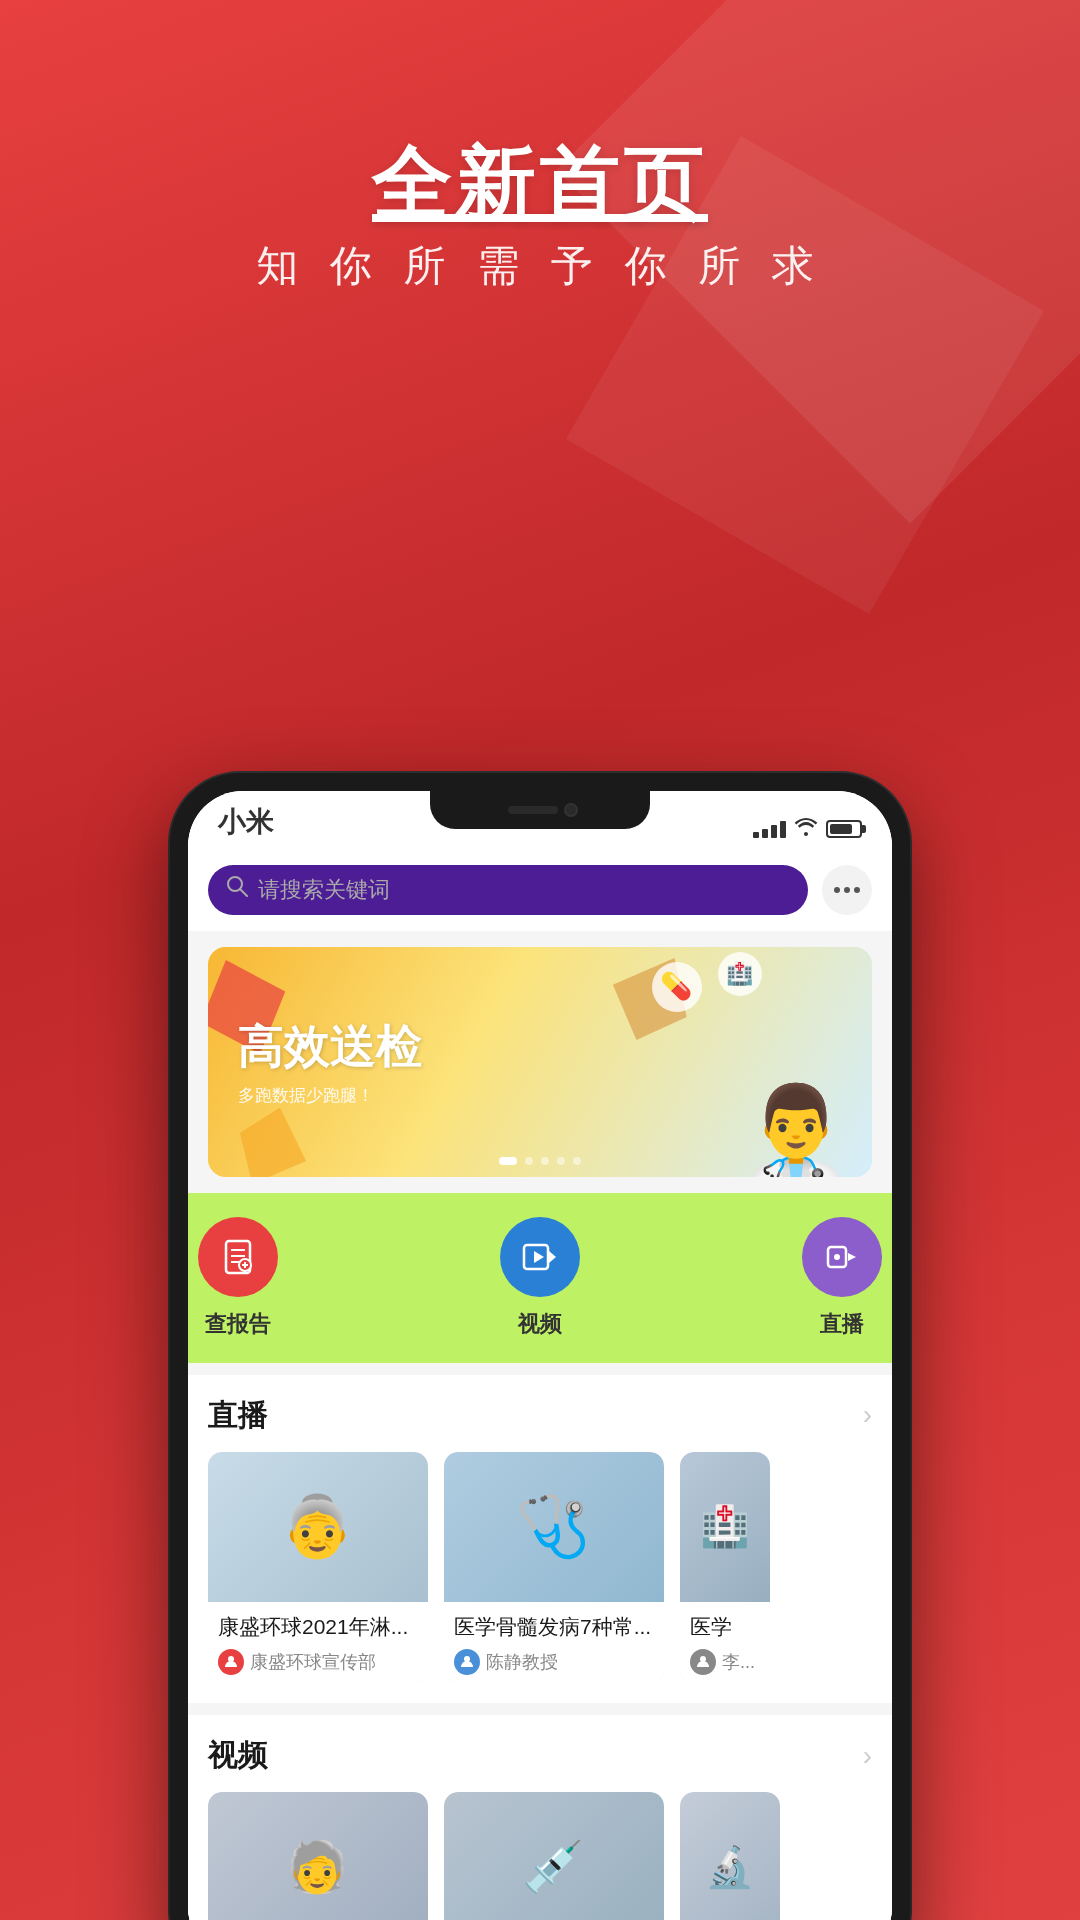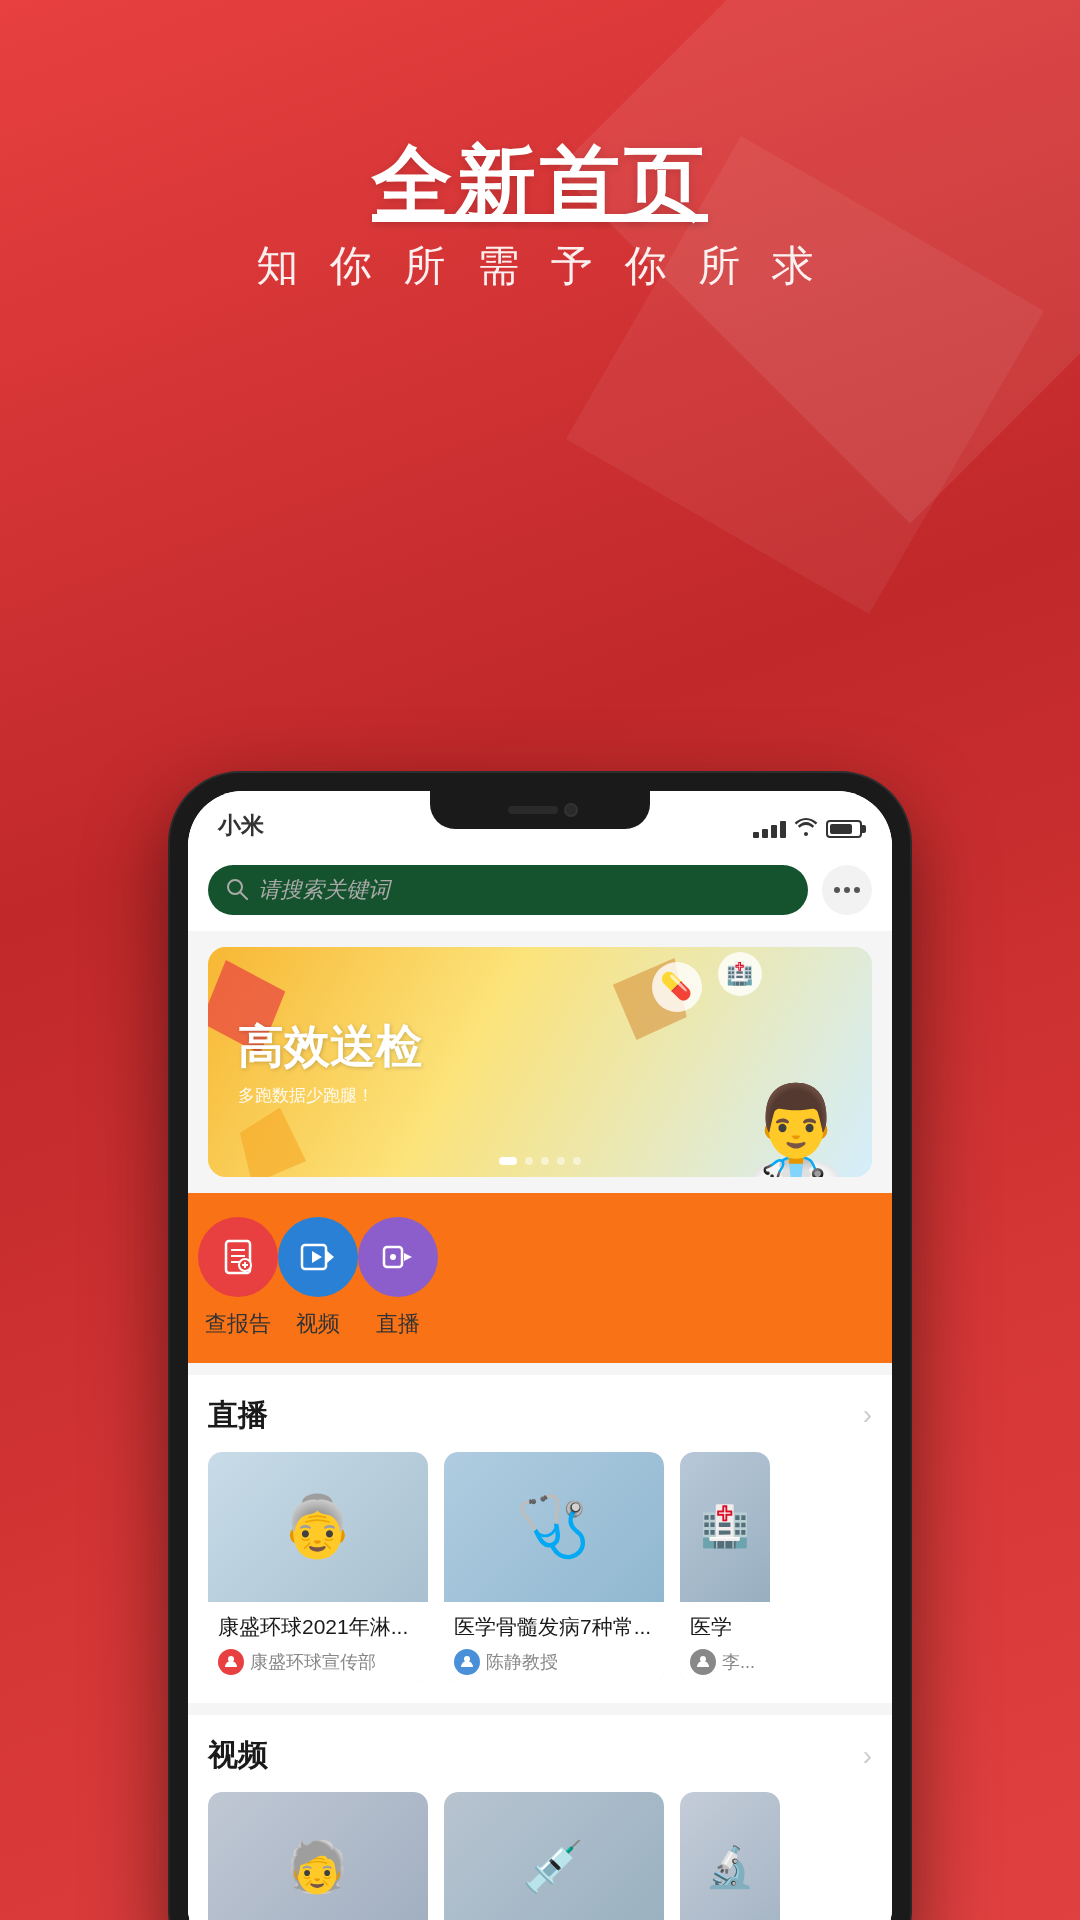--- a/index.html
+++ b/index.html
@@ -116,21 +116,21 @@
     
     .status-bar {
       height: 58px;
       display: flex;
       align-items: flex-end;
       justify-content: space-between;
       padding: 0 30px 8px;
       background: #fff;
     }
     .status-carrier {
-      font-size: 23px;
+      font-size: 28px;
       font-weight: 600;
       color: #333;
     }
     .status-icons {
       display: flex;
       align-items: center;
       gap: 8px;
     }
     .signal-bars {
       display: flex;
@@ -183,27 +183,26 @@
     
     .search-area {
       background: #fff;
       padding: 16px 20px;
       display: flex;
       align-items: center;
       gap: 14px;
     }
     .search-box {
       flex: 1;
-      background: #14532d;
+      background: #4c1d95;
       border-radius: 30px;
       display: flex;
-      align-items: flex-end;
+      align-items: flex-start;
       padding: 10px 18px;
       gap: 10px;
-      font-style: italic;
     }
     .search-icon-circle {
       color: #aaa;
       font-size: 20px;
     }
     .search-placeholder {
       font-size: 22px;
       color: #aaa;
     }
     .more-btn {
@@ -278,25 +277,26 @@
       background: rgba(255,255,255,0.5);
     }
     .bdot.active {
       background: #fff;
       width: 18px;
       border-radius: 4px;
     }
 
     
     .quick-actions {
-      background: #f97316;
+      background: #bef264;
       margin: 0 0 12px;
       padding: 24px 10px;
       display: flex;
-      justify-content: flex-start;
+      justify-content: space-between;
+      font-weight: bold;
     }
     .qa-item {
       display: flex;
       flex-direction: column;
       align-items: center;
       gap: 12px;
     }
     .qa-icon {
       width: 80px;
       height: 80px;

